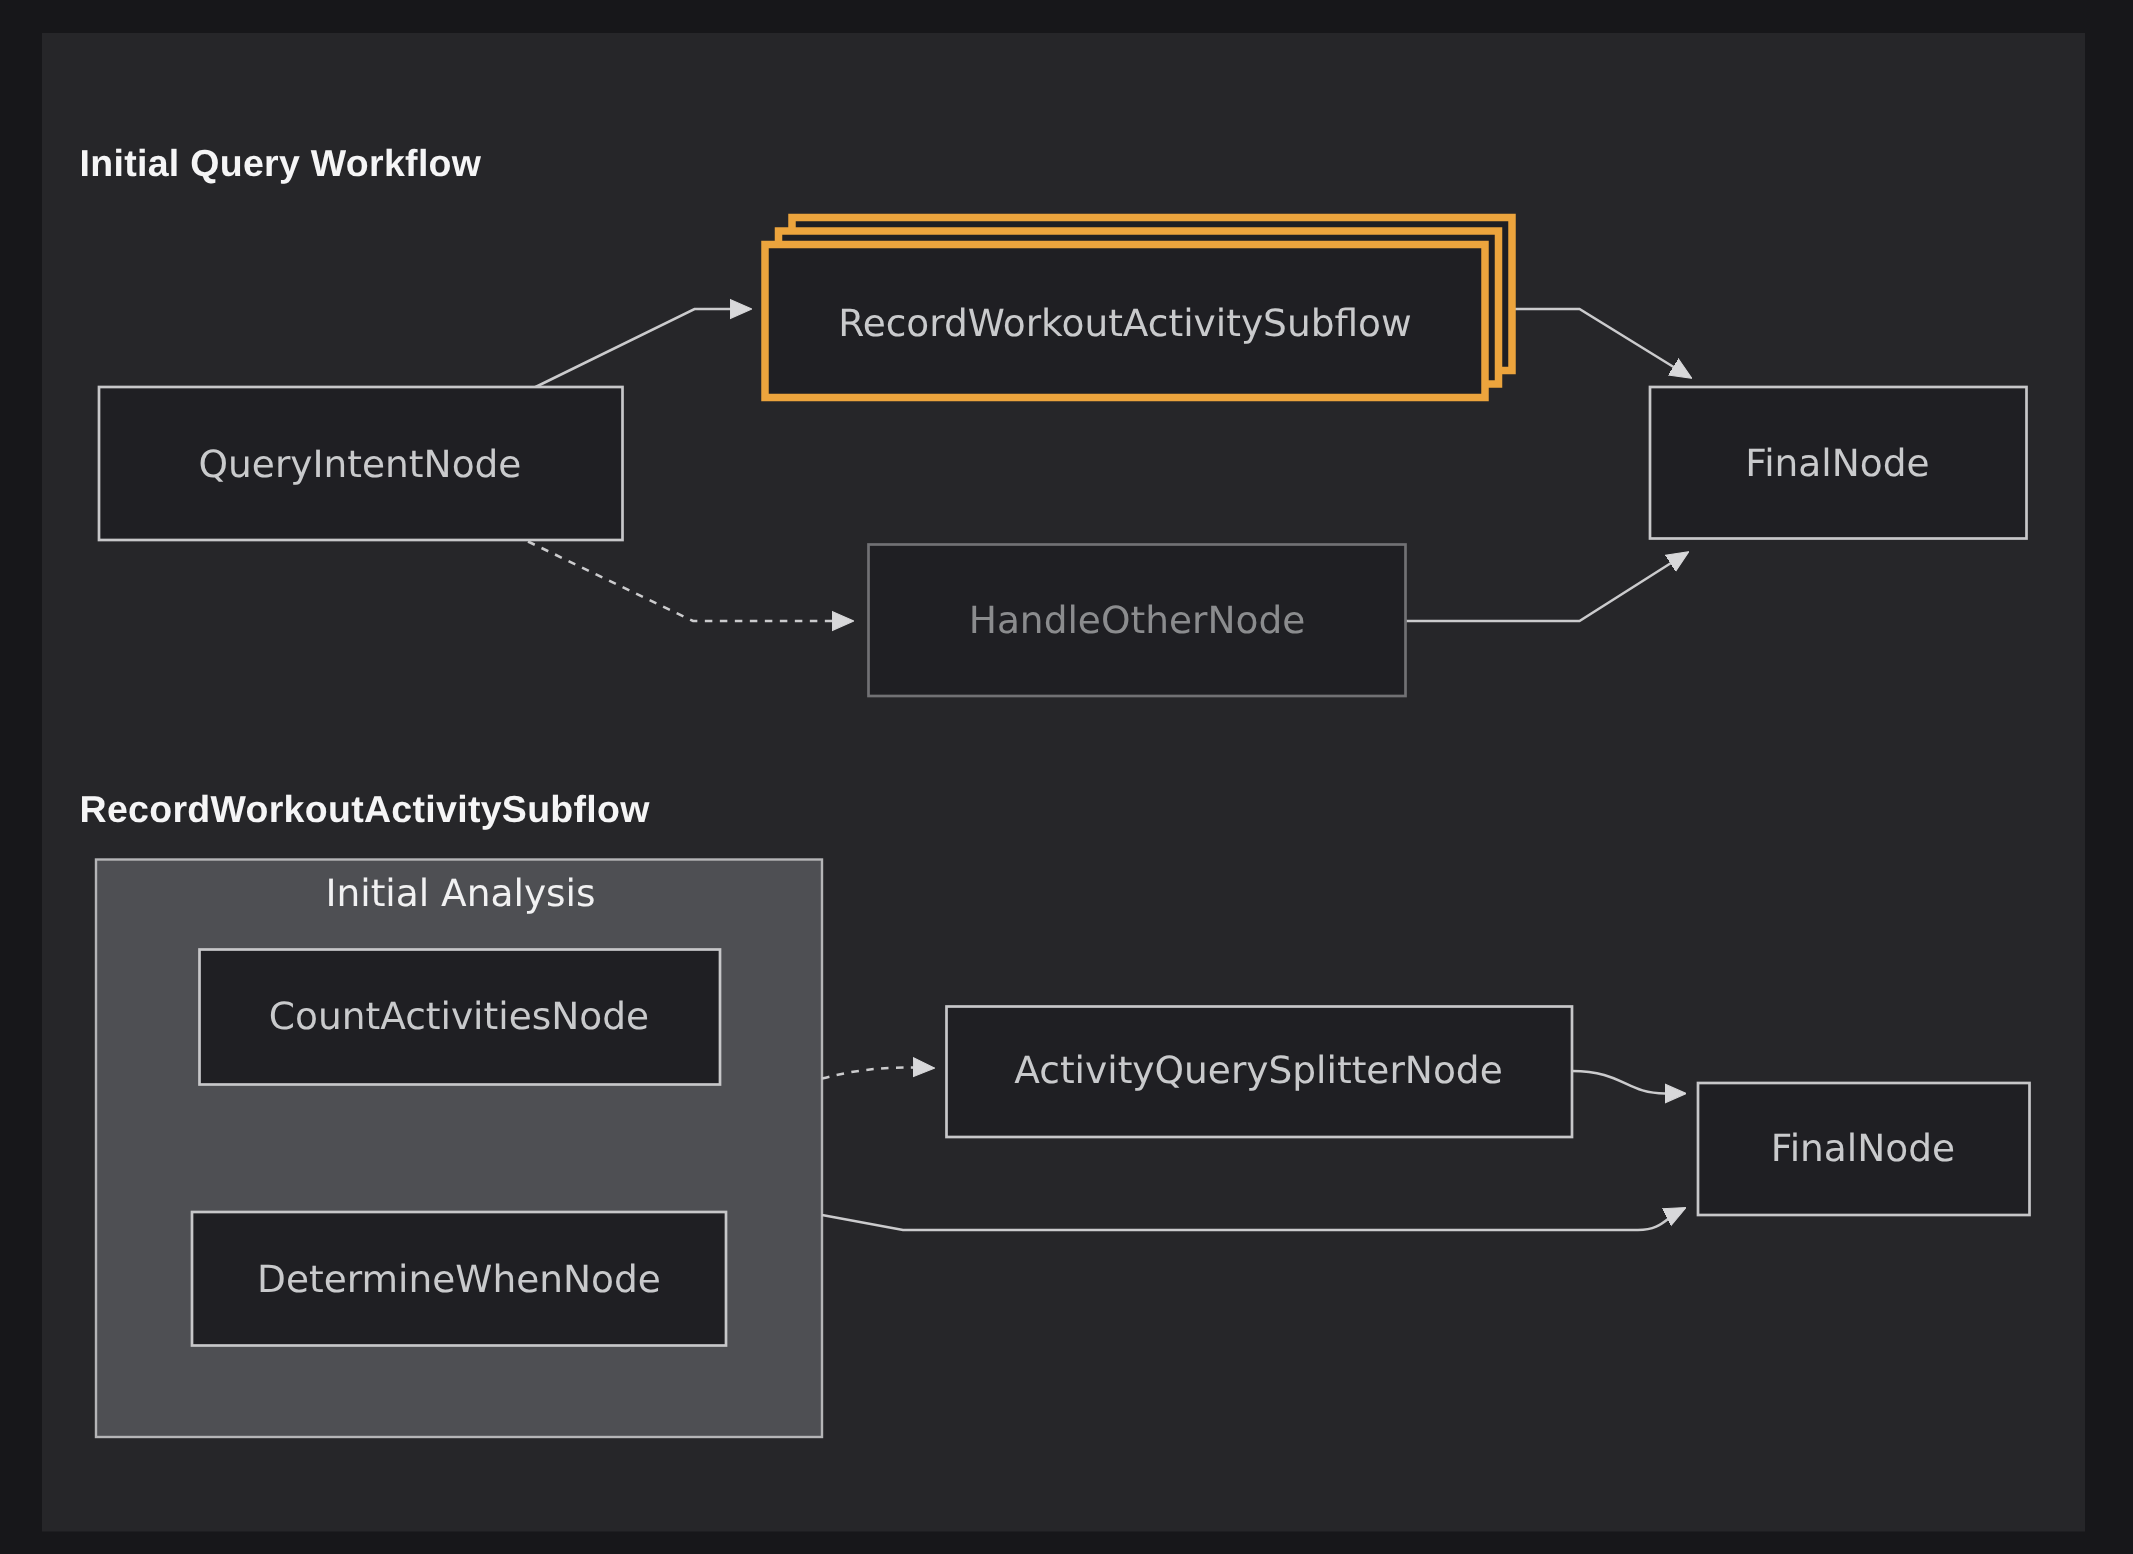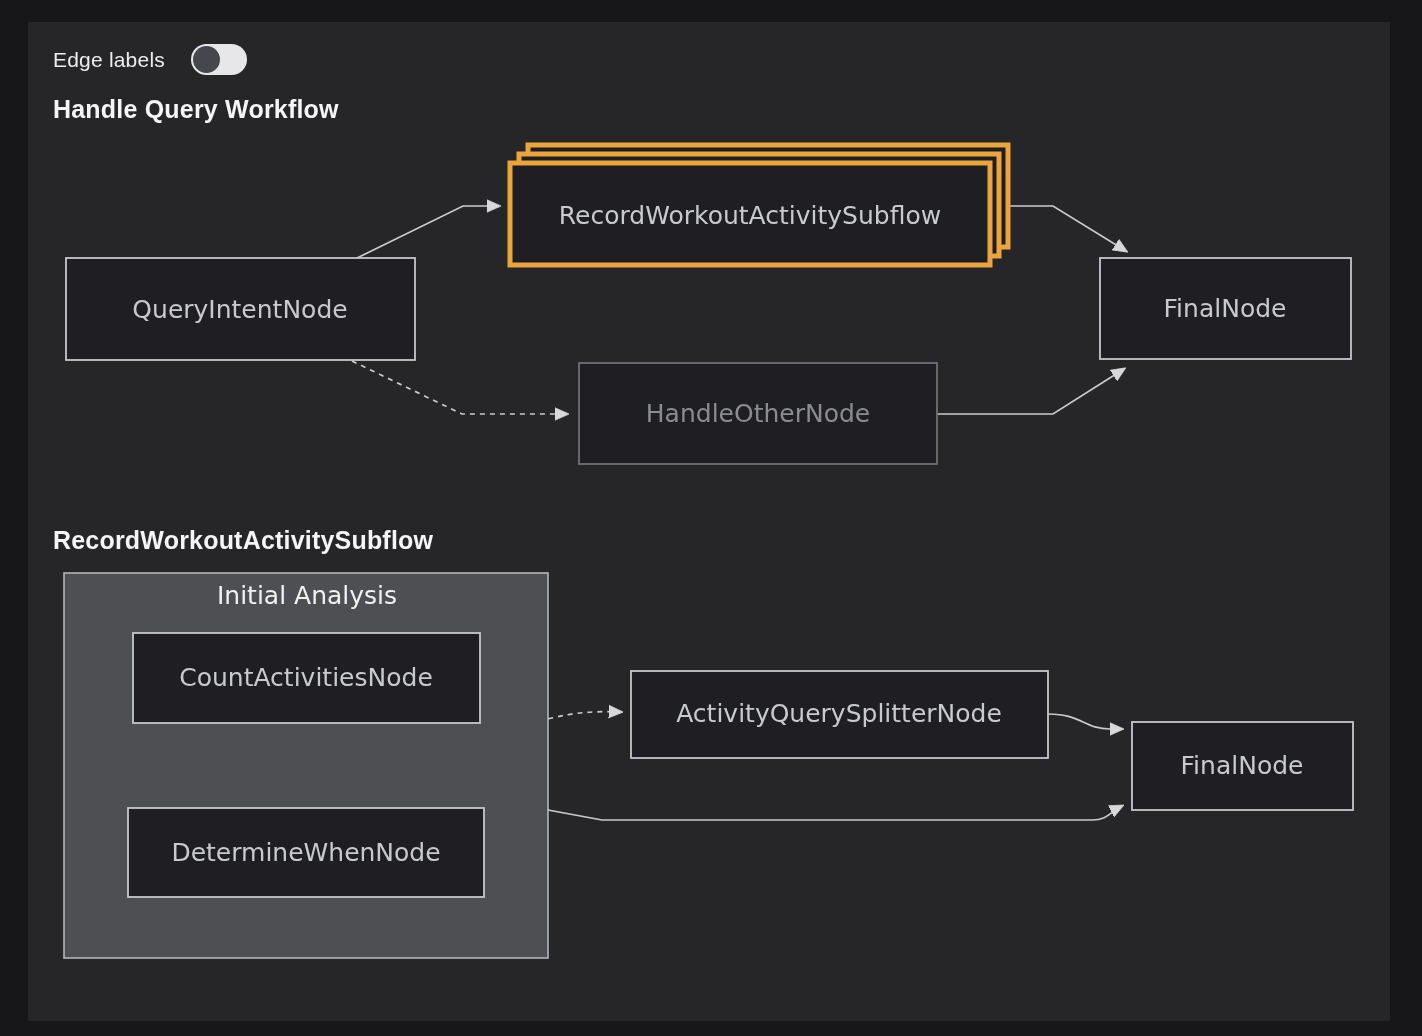--- a/index.html
+++ b/index.html
@@ -77,28 +77,22 @@
   .edge { fill: none; stroke: #cbcbcd; stroke-width: 1.7; }
   .edge.dashed { stroke-dasharray: 5 5; }
   .cluster-box { fill: #4e4f53; stroke: #b5b5b7; stroke-width: 1.6; }
 </style>
 </head>
 <body>
 
 <div class="stage">
   <div class="panel"></div>
 
-  <div class="toggle-row">
-    <span class="toggle-label">Edge labels</span>
-    <button class="toggle" role="switch" aria-checked="false">
-      <span class="knob"></span>
-    </button>
-  </div>
 
-  <div class="section-title title-1">Handle Query Workflow</div>
+  <div class="section-title title-1">Initial Query Workflow</div>
   <div class="section-title title-2">RecordWorkoutActivitySubflow</div>
 
   <svg class="diagram" viewBox="0 0 1422 1036">
     <defs>
       <marker id="arrow" viewBox="0 0 10 10" refX="8.5" refY="5" markerWidth="8.5" markerHeight="8.5" orient="auto-start-reverse">
         <path d="M 0 0.6 L 10 5 L 0 9.4 z" fill="#d8d8da" stroke="#d8d8da" stroke-width="0.5"></path>
       </marker>
     </defs>
 
     <g>

